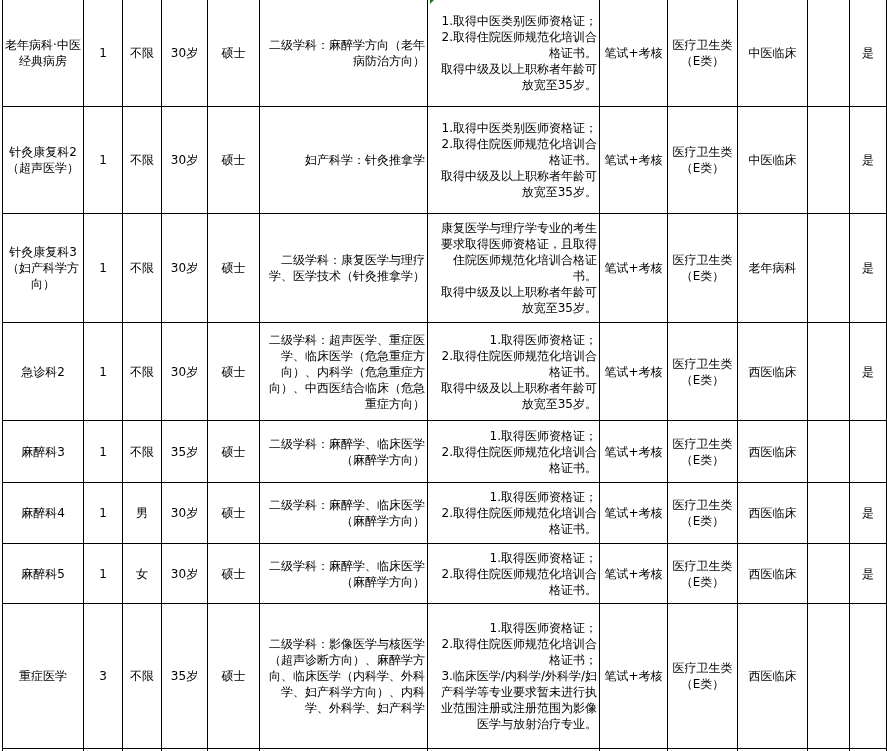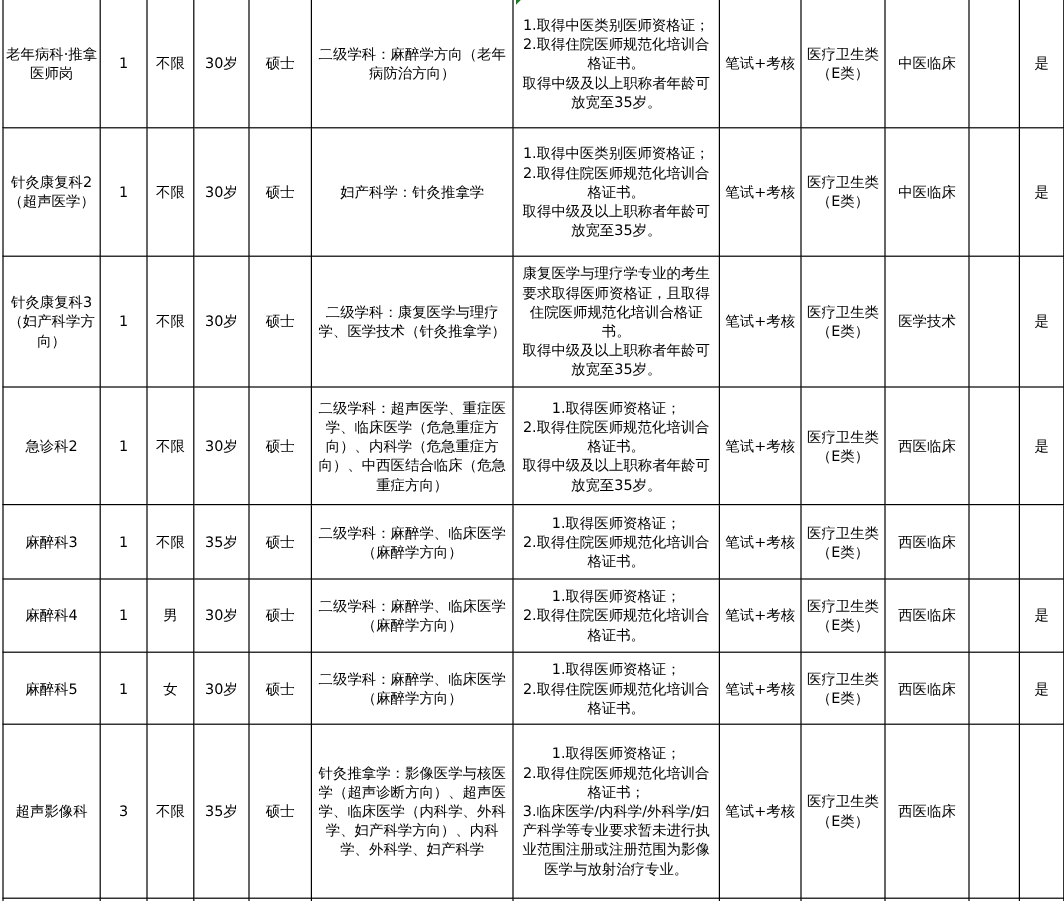--- a/index.html
+++ b/index.html
@@ -28,21 +28,21 @@
     table.grid td {
       border: 1.5px solid #000;
       font-size: 12px;
       line-height: 16px;
       padding: 0 2px;
       vertical-align: middle;
       overflow: hidden;
       word-break: break-all;
     }
     td.c { text-align: center; }
-    td.l { text-align: center; }
+    td.l { text-align: right; }
     td.req { padding-left: 3px; }
     .corner-mark {
       position: absolute;
       left: 428px;
       top: 0;
       width: 0;
       height: 0;
       border-top: 5px solid #1e7a1e;
       border-right: 5px solid transparent;
     }
@@ -64,21 +64,21 @@
       <col style="width:172px">
       <col style="width:68px">
       <col style="width:70px">
       <col style="width:70px">
       <col style="width:42px">
       <col style="width:37px">
     </colgroup>
     <tbody>
 
       <tr style="height:107px">
-        <td class="c">老年病科·推拿医师岗</td>
+        <td class="c">老年病科·中医经典病房</td>
         <td class="c">1</td>
         <td class="c">不限</td>
         <td class="c">30岁</td>
         <td class="c">硕士</td>
         <td class="l">二级学科：麻醉学方向（老年病防治方向）</td>
         <td class="l req multiline">1.取得中医类别医师资格证；
 2.取得住院医师规范化培训合格证书。
 取得中级及以上职称者年龄可放宽至35岁。</td>
         <td class="c">笔试+考核</td>
         <td class="c">医疗卫生类（E类）</td>
@@ -108,21 +108,21 @@
         <td class="c">针灸康复科3（妇产科学方向）</td>
         <td class="c">1</td>
         <td class="c">不限</td>
         <td class="c">30岁</td>
         <td class="c">硕士</td>
         <td class="l">二级学科：康复医学与理疗学、医学技术（针灸推拿学）</td>
         <td class="l req multiline">康复医学与理疗学专业的考生要求取得医师资格证，且取得住院医师规范化培训合格证书。
 取得中级及以上职称者年龄可放宽至35岁。</td>
         <td class="c">笔试+考核</td>
         <td class="c">医疗卫生类（E类）</td>
-        <td class="c">医学技术</td>
+        <td class="c">老年病科</td>
         <td class="c"></td>
         <td class="c">是</td>
       </tr>
 
       <tr style="height:98px">
         <td class="c">急诊科2</td>
         <td class="c">1</td>
         <td class="c">不限</td>
         <td class="c">30岁</td>
         <td class="c">硕士</td>
@@ -179,26 +179,26 @@
         <td class="l req multiline">1.取得医师资格证；
 2.取得住院医师规范化培训合格证书。</td>
         <td class="c">笔试+考核</td>
         <td class="c">医疗卫生类（E类）</td>
         <td class="c">西医临床</td>
         <td class="c"></td>
         <td class="c">是</td>
       </tr>
 
       <tr style="height:145px">
-        <td class="c">超声影像科</td>
+        <td class="c">重症医学</td>
         <td class="c">3</td>
         <td class="c">不限</td>
         <td class="c">35岁</td>
         <td class="c">硕士</td>
-        <td class="l">针灸推拿学：影像医学与核医学（超声诊断方向）、超声医学、临床医学（内科学、外科学、妇产科学方向）、内科学、外科学、妇产科学</td>
+        <td class="l">二级学科：影像医学与核医学（超声诊断方向）、麻醉学方向、临床医学（内科学、外科学、妇产科学方向）、内科学、外科学、妇产科学</td>
         <td class="l req multiline">1.取得医师资格证；
 2.取得住院医师规范化培训合格证书；
 3.临床医学/内科学/外科学/妇产科学等专业要求暂未进行执业范围注册或注册范围为影像医学与放射治疗专业。</td>
         <td class="c">笔试+考核</td>
         <td class="c">医疗卫生类（E类）</td>
         <td class="c">西医临床</td>
         <td class="c"></td>
         <td class="c"></td>
       </tr>
 

